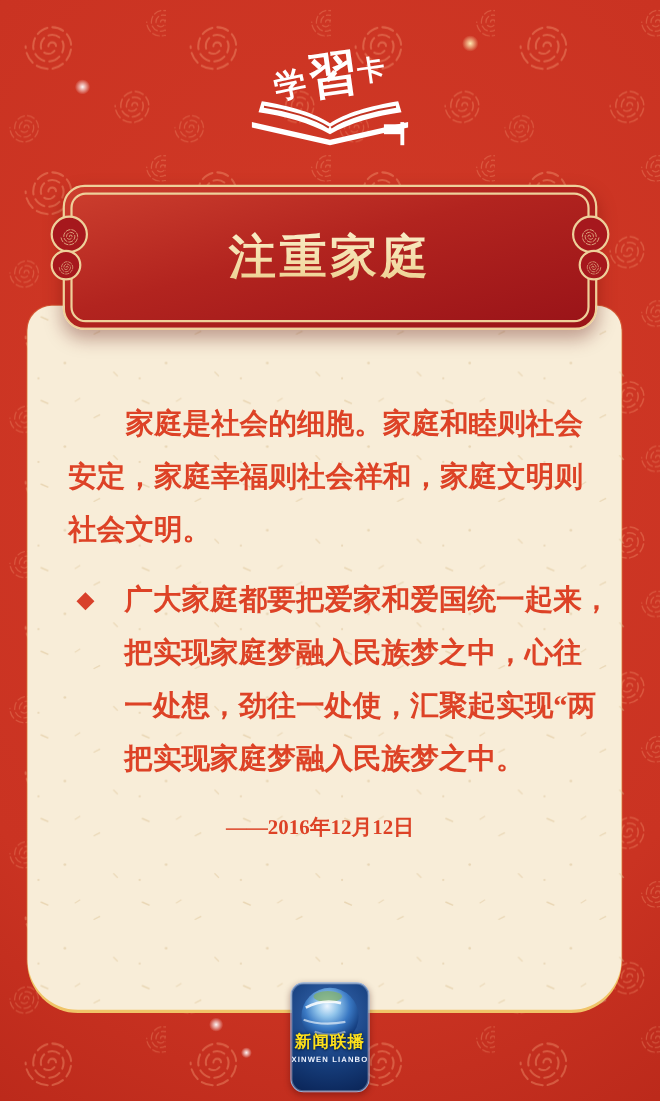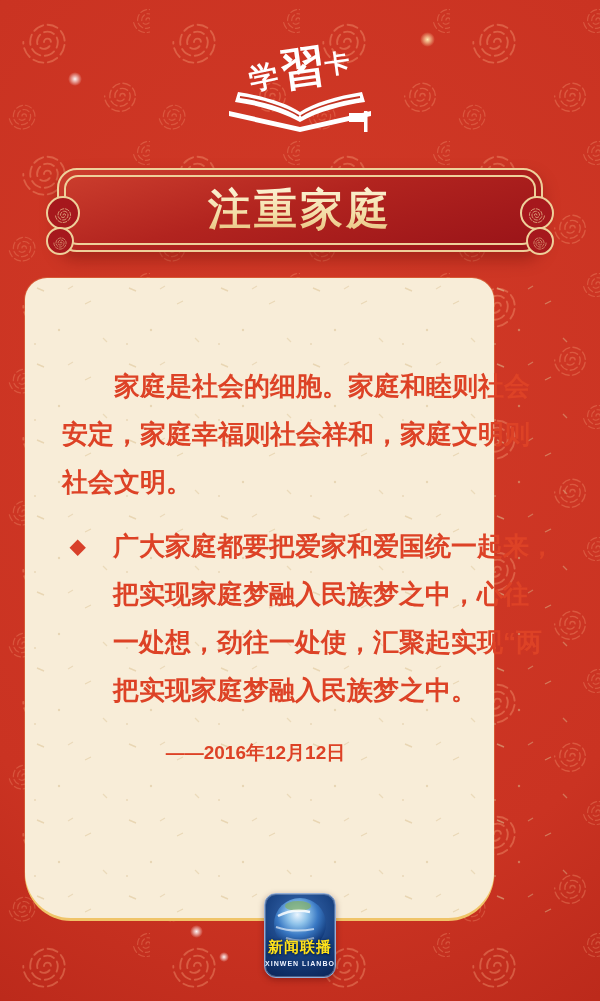--- a/index.html
+++ b/index.html
@@ -17,51 +17,51 @@
   .study-logo{position:absolute;top:44px;left:50%;transform:translateX(-50%);
               width:170px;text-align:center;z-index:2;color:#ffffff;}
   .logo-chars{display:flex;justify-content:center;align-items:flex-end;
               font-family:"DejaVu Serif",serif;font-weight:700;height:52px;}
   .logo-chars .c1{font-size:29px;transform:rotate(-12deg) translateY(2px);}
   .logo-chars .c2{font-size:45px;transform:rotate(-8deg) translateY(2px);margin:0 2px;}
   .logo-chars .c3{font-size:25px;transform:rotate(-8deg) translateY(-16px);}
   .logo-book{display:block;margin:-8px auto 0;}
 
   
-  .banner{position:absolute;left:57px;top:168px;width:486px;height:84px;z-index:3;
+  .banner{position:absolute;left:57px;top:168px;width:486px;height:132px;z-index:3;
           border:2px solid #eed09a;border-radius:20px;box-sizing:border-box;
           background:linear-gradient(165deg,#cd3f2e 0%,#b2241f 45%,#991318 100%);
           box-shadow:0 8px 16px rgba(90,10,5,.35);}
   .banner-inner{position:absolute;left:5px;top:5px;right:5px;bottom:5px;
           border:2px solid #eed09a;border-radius:14px;}
   .banner-title{position:absolute;left:0;right:0;top:0;bottom:0;
           display:flex;align-items:center;justify-content:center;
           font-size:43px;font-weight:900;letter-spacing:3px;
           background:linear-gradient(180deg,#fdf6dc 15%,#f3dda6 55%,#e2b267 95%);
           -webkit-background-clip:text;background-clip:text;color:transparent;}
   .ornament{position:absolute;z-index:4;}
   .ornament.left{left:28px;top:194px;}
   .ornament.right{right:28px;top:194px;transform:scaleX(-1);}
 
   
-  .card{position:absolute;left:25px;top:278px;width:469px;height:640px;z-index:2;
+  .card{position:absolute;left:25px;top:278px;width:540px;height:640px;z-index:2;
         background:#f8edd8;border-radius:22px 22px 46px 46px;
-        box-shadow:0 3px 0 #f0c468, 0 0 0 1px rgba(240,196,104,.25);}
+        box-shadow:0 3px 0 #f0c468, 0 0 0 1px rgba(240,196,104,.25);font-family:Liberation Serif, serif;}
   .card .texture{position:absolute;left:0;top:0;border-radius:22px 22px 46px 46px;}
   .card-content{position:absolute;left:0;top:0;right:0;bottom:0;
         padding:84px 45px 0 37px;box-sizing:border-box;
         color:#dd4226;font-weight:700;font-size:26px;line-height:48px;}
   .line{white-space:nowrap;}
   .indent{text-indent:2em;}
   .bullet-para{position:relative;margin-top:16px;padding-left:51px;}
   .bullet-mark{position:absolute;left:8px;top:0;font-size:20px;line-height:48px;color:#d8402a;}
   .attribution{margin-top:22px;text-align:center;font-size:19px;line-height:34px;font-weight:700;}
 
   
-  .news-logo{position:absolute;left:264px;top:893px;width:72px;height:85px;z-index:5;
+  .news-logo{position:absolute;left:264px;top:893px;width:72px;height:100px;z-index:5;
         border-radius:12px;border:1px solid #93aed8;box-sizing:border-box;overflow:hidden;
         background:radial-gradient(circle at 50% 28%, #3a6cb5 0%, #17407f 55%, #0a2355 100%);
         box-shadow:inset 0 0 0 1px rgba(255,255,255,.25), 0 2px 6px rgba(60,0,0,.35);}
   .news-logo svg{position:absolute;left:3px;top:2px;}
   .nl-cn{position:absolute;left:0;right:0;top:44px;text-align:center;
         color:#ffe11a;font-weight:800;font-size:15px;letter-spacing:1px;
         text-shadow:0 1px 2px #07204d,0 0 3px #07204d;}
   .nl-en{position:absolute;left:0;right:0;top:66px;text-align:center;
         color:#eef3ff;font-size:7px;font-weight:700;letter-spacing:1px;}
 </style>

